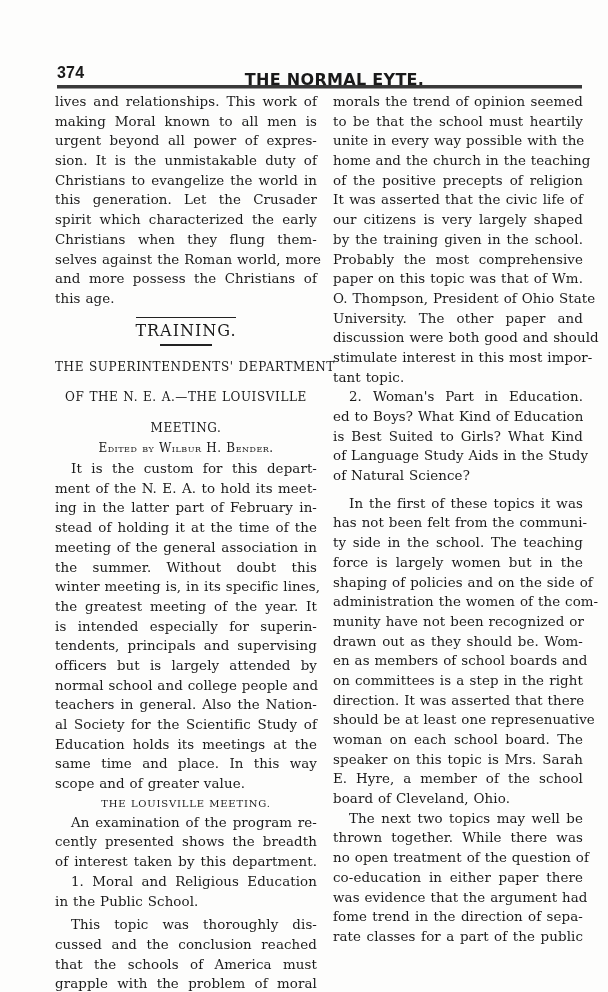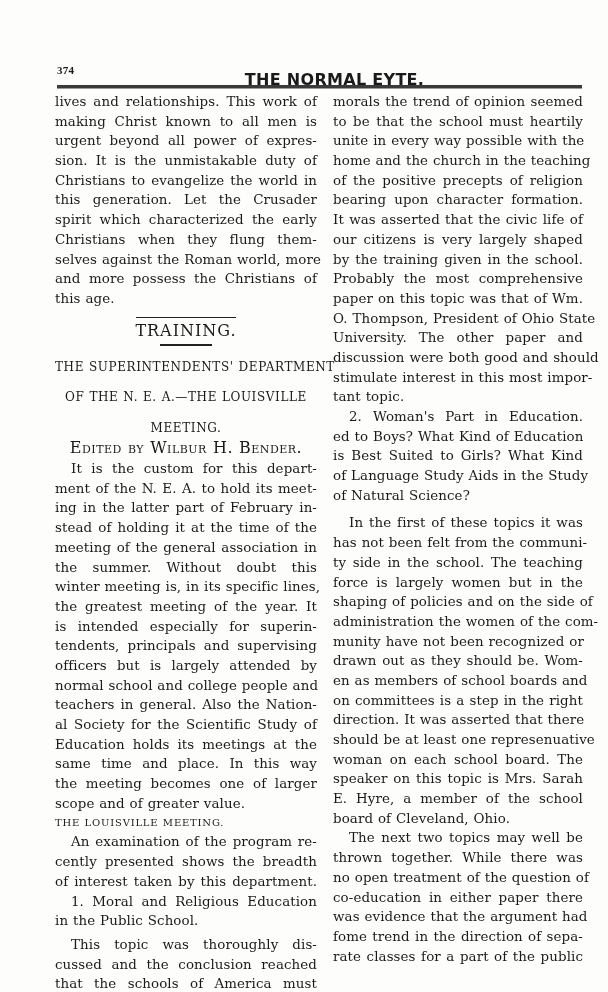--- a/index.html
+++ b/index.html
@@ -25,23 +25,23 @@
       position: absolute;
       left: 57px;
       top: 62px;
       width: 525px;
       height: 22px;
     }
     .page-number {
       position: absolute;
       left: 0;
       top: 2px;
-      font-family: Liberation Serif, serif;
+      font-family: Liberation Sans, sans-serif;
       font-weight: bold;
-      font-size: 11px;
+      font-size: 16px;
       letter-spacing: 0.2px;
     }
     .journal-title {
       position: absolute;
       left: 0;
       right: 0;
       top: 8px;
       text-align: center;
       font-family: "DejaVu Sans", "Liberation Sans", sans-serif;
       font-weight: bold;
@@ -108,49 +108,49 @@
       text-align: center;
       font-size: 12px;
       letter-spacing: 0.6px;
       line-height: 18.5px;
       white-space: nowrap;
       margin-top: 12px;
     }
     .editor {
       display: block;
       text-align: center;
-      font-size: 16px;
+      font-size: 12px;
       font-variant: small-caps;
       letter-spacing: 0.5px;
       line-height: 22px;
     }
     .subsection {
       display: block;
-      text-align: left;
+      text-align: center;
       font-size: 10px;
       letter-spacing: 0.8px;
       line-height: 19px;
     }
     .para-gap { height: 4px; }
   </style>
 </head>
 <body>
 
 <div class="page">
 
   <div class="running-head">
     <span class="page-number">374</span>
     <div class="journal-title">THE NORMAL EYTE.</div>
   </div>
   <div class="head-rule"></div>
 
   <div class="column col-left">
     <div>
       <span class="line">lives and relationships.  This work of</span>
-      <span class="line">making Christ known to all men is</span>
+      <span class="line">making Moral known to all men is</span>
       <span class="line">urgent beyond all power of expres-</span>
       <span class="line">sion.  It is the unmistakable duty of</span>
       <span class="line">Christians to evangelize the world in</span>
       <span class="line">this generation.  Let the Crusader</span>
       <span class="line">spirit which characterized the early</span>
       <span class="line">Christians when they flung them-</span>
       <span class="line">selves against the Roman world, more</span>
       <span class="line">and more possess the Christians of</span>
       <span class="line last">this age.</span>
     </div>
@@ -175,21 +175,20 @@
       <span class="line">winter meeting is, in its specific lines,</span>
       <span class="line">the greatest meeting of the year.  It</span>
       <span class="line">is intended especially for superin-</span>
       <span class="line">tendents, principals and supervising</span>
       <span class="line">officers but is largely attended by</span>
       <span class="line">normal school and college people and</span>
       <span class="line">teachers in general.  Also the Nation-</span>
       <span class="line">al Society for the Scientific Study of</span>
       <span class="line">Education holds its meetings at the</span>
       <span class="line">same time and place.  In this way</span>
-      <span class="line">the meeting becomes one of larger</span>
       <span class="line last">scope and of greater value.</span>
     </div>
 
     <span class="subsection">THE LOUISVILLE MEETING.</span>
 
     <div>
       <span class="line indent">An examination of the program re-</span>
       <span class="line">cently presented shows the breadth</span>
       <span class="line">of interest taken by this department.</span>
     </div>
@@ -210,21 +209,20 @@
     </div>
   </div>
 
   <div class="column col-right">
     <div>
       <span class="line">morals the trend of opinion seemed</span>
       <span class="line">to be that the school must heartily</span>
       <span class="line">unite in every way possible with the</span>
       <span class="line">home and the church in the teaching</span>
       <span class="line">of the positive precepts of religion</span>
-      <span class="line">bearing upon character formation.</span>
       <span class="line">It was asserted that the civic life of</span>
       <span class="line">our citizens is very largely shaped</span>
       <span class="line">by the training given in the school.</span>
       <span class="line">Probably the most comprehensive</span>
       <span class="line">paper on this topic was that of Wm.</span>
       <span class="line">O. Thompson, President of Ohio State</span>
       <span class="line">University.  The other paper and</span>
       <span class="line">discussion were both good and should</span>
       <span class="line">stimulate interest in this most impor-</span>
       <span class="line last">tant topic.</span>

